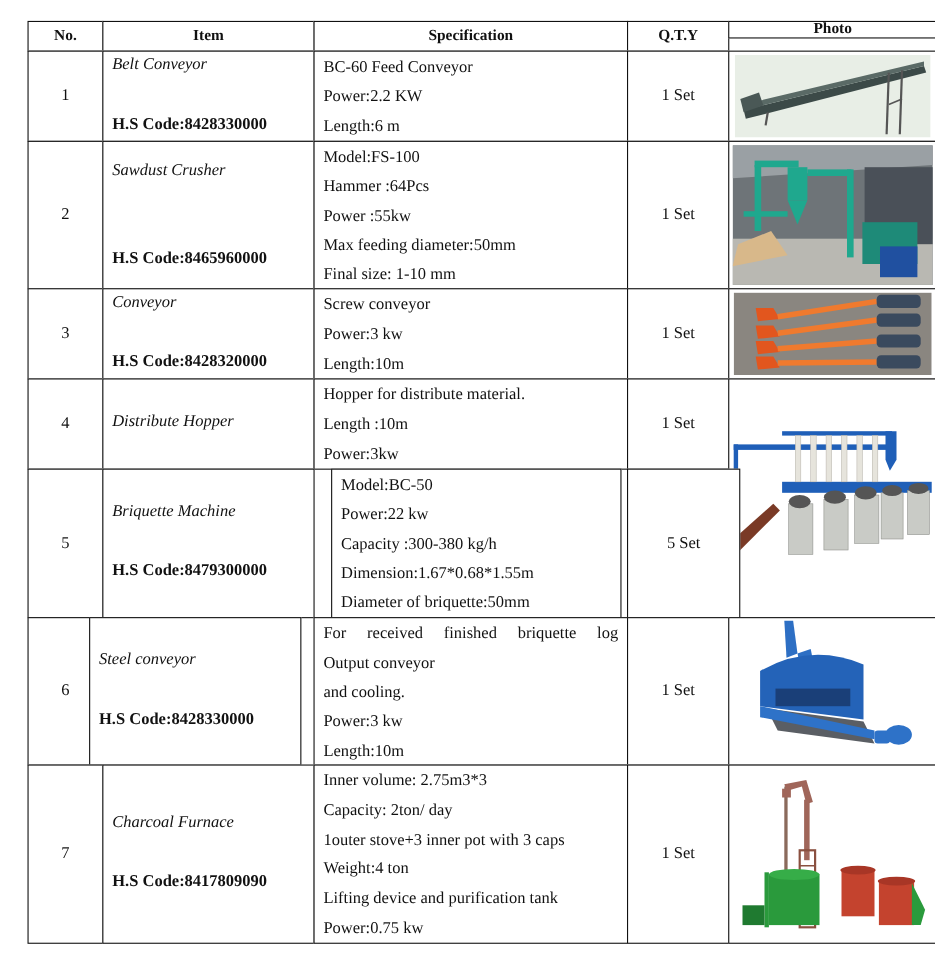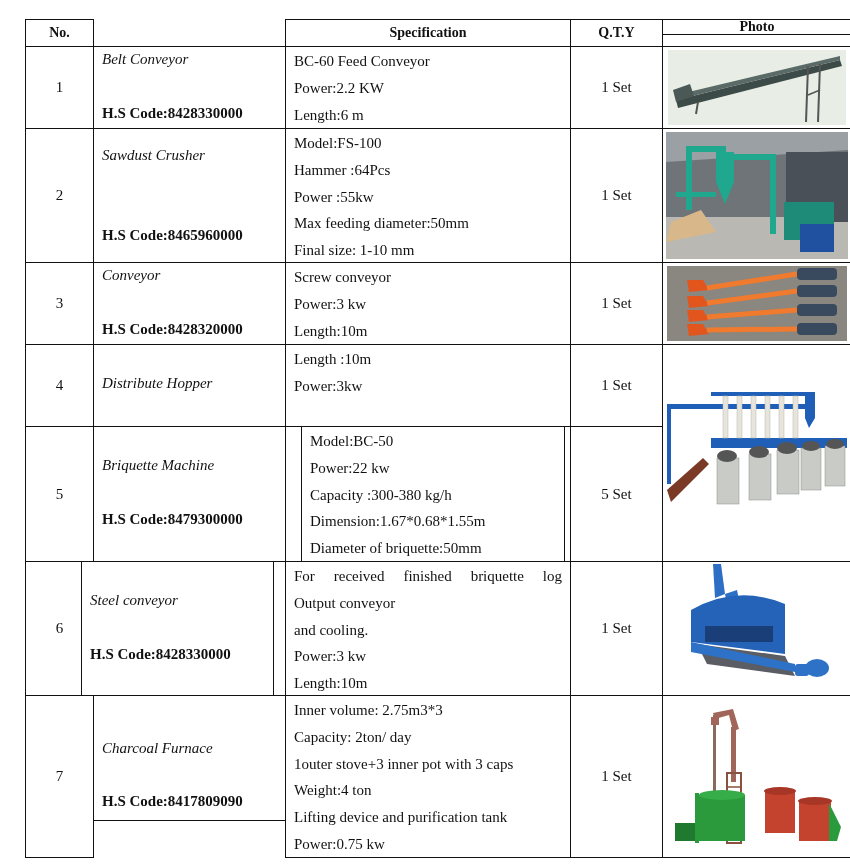--- a/index.html
+++ b/index.html
@@ -19,20 +19,21 @@
   .spec .line.just { text-align: justify; text-align-last: justify; padding-right: 8px; }
   .photo { display: flex; align-items: center; justify-content: center; }
   svg { display: block; }
 </style>
 </head>
 <body>
 
 <div class="tbl">
 
   <div class="cell hdr" style="left:0;top:0;width:69px;height:28px">No.</div>
+  <div class="cell hdr" style="left:68px;top:0;width:193px;height:28px">Item</div>
   <div class="cell hdr" style="left:260px;top:0;width:286px;height:28px">Specification</div>
   <div class="cell hdr" style="left:545px;top:0;width:93px;height:28px">Q.T.Y</div>
   <div class="cell hdr" style="left:637px;top:0;width:190px;height:16px">Photo</div>
 
   <div class="cell no" style="left:0;top:27px;width:69px;height:83px">1</div>
   <div class="cell item" style="left:68px;top:27px;width:193px;height:83px">
     <span class="name" style="top:4px">Belt Conveyor</span>
     <span class="hs" style="top:58px">H.S Code:8428330000</span>
   </div>
   <div class="cell spec" style="left:260px;top:27px;width:286px;height:83px">
@@ -119,20 +120,21 @@
         <rect x="130" y="57" width="40" height="12" rx="4"></rect>
       </g>
     </svg>
   </div>
 
   <div class="cell no" style="left:0;top:325px;width:69px;height:83px">4</div>
   <div class="cell item" style="left:68px;top:325px;width:193px;height:83px">
     <span class="name" style="top:30px">Distribute Hopper</span>
   </div>
   <div class="cell spec" style="left:260px;top:325px;width:286px;height:83px">
+    <div class="line">Hopper for distribute material.</div>
     <div class="line">Length :10m</div>
     <div class="line">Power:3kw</div>
   </div>
   <div class="cell qty" style="left:545px;top:325px;width:93px;height:83px">1 Set</div>
 
   <div class="cell photo" style="left:637px;top:325px;width:190px;height:218px">
     <svg width="184" height="150" viewBox="0 0 184 150">
       <rect width="184" height="150" fill="#ffffff"></rect>
       <g fill="#1f5fb8">
         <rect x="2" y="26" width="140" height="5"></rect>
@@ -172,21 +174,21 @@
     <span class="name" style="top:30px">Briquette Machine</span>
     <span class="hs" style="top:84px">H.S Code:8479300000</span>
   </div>
   <div class="cell spec" style="left:276px;top:407px;width:264px;height:136px">
     <div class="line">Model:BC-50</div>
     <div class="line">Power:22 kw</div>
     <div class="line">Capacity  :300-380 kg/h</div>
     <div class="line">Dimension:1.67*0.68*1.55m</div>
     <div class="line">Diameter of briquette:50mm</div>
   </div>
-  <div class="cell qty" style="left:545px;top:407px;width:93px;height:136px">5 Set</div>
+  <div class="cell qty" style="left:545px;top:407px;width:103px;height:136px">5 Set</div>
 
   <div class="cell no" style="left:0;top:542px;width:69px;height:135px">6</div>
   <div class="cell item" style="left:56px;top:542px;width:193px;height:135px">
     <span class="name" style="top:30px">Steel conveyor</span>
     <span class="hs" style="top:84px">H.S Code:8428330000</span>
   </div>
   <div class="cell spec" style="left:260px;top:542px;width:286px;height:135px">
     <div class="line just">For received finished briquette log</div>
     <div class="line">Output conveyor</div>
     <div class="line">and cooling.</div>
@@ -202,21 +204,21 @@
       <path d="M14,46 Q60,20 108,40 L108,90 L14,78 Z" fill="#2463b8"></path>
       <rect x="28" y="62" width="68" height="16" fill="#1a3f78"></rect>
       <polygon points="20,80 108,92 118,112 30,100" fill="#5a5e64"></polygon>
       <polygon points="14,78 118,100 118,108 14,88" fill="#2e72c8"></polygon>
       <rect x="118" y="100" width="14" height="12" rx="3" fill="#2e72c8"></rect>
       <ellipse cx="140" cy="104" rx="12" ry="9" fill="#2e72c8"></ellipse>
     </svg>
   </div>
 
   <div class="cell no" style="left:0;top:676px;width:69px;height:163px">7</div>
-  <div class="cell item" style="left:68px;top:676px;width:193px;height:126px">
+  <div class="cell item" style="left:68px;top:676px;width:193px;height:163px">
     <span class="name" style="top:44px">Charcoal Furnace</span>
     <span class="hs" style="top:97px">H.S Code:8417809090</span>
   </div>
   <div class="cell spec" style="left:260px;top:676px;width:286px;height:163px">
     <div class="line">Inner volume: 2.75m3*3</div>
     <div class="line">Capacity: 2ton/ day</div>
     <div class="line">1outer stove+3 inner pot with 3 caps</div>
     <div class="line">Weight:4 ton</div>
     <div class="line">Lifting device and purification tank</div>
     <div class="line">Power:0.75 kw</div>

